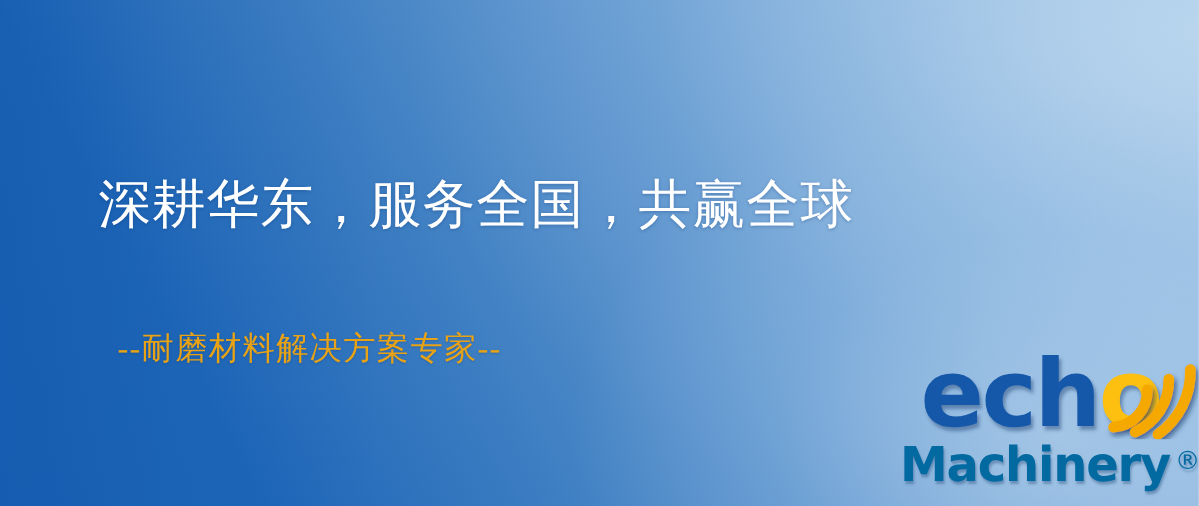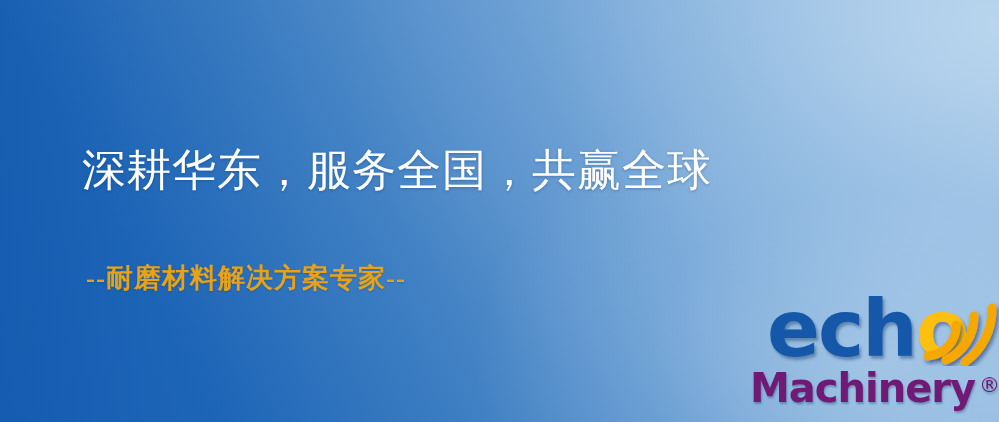--- a/index.html
+++ b/index.html
@@ -74,27 +74,27 @@
     font-weight: 400;
     white-space: nowrap;
     text-shadow: 0 1px 3px rgba(10, 50, 110, 0.33);
   }
 
   
   .subtitle {
     position: absolute;
     left: 86px;
     top: 264px;
-    margin: 0;
+    margin: 12px;
     color: #e7a215;
     font-family: "Liberation Serif", "DejaVu Serif", serif;
     font-size: 27px;
     line-height: 1.1;
     letter-spacing: 1px;
-    font-weight: 700;
+    font-weight: 400;
     white-space: nowrap;
     text-shadow: 0 1px 2px rgba(20, 60, 120, 0.30);
   }
 
   
   .logo {
     position: absolute;
     left: 748px;
     top: 296px;
     width: 251px;
@@ -124,21 +124,21 @@
 
   .logo-sub {
     position: absolute;
     left: 2px;
     top: 72px;
     font-family: "DejaVu Sans", "Liberation Sans", sans-serif;
     font-size: 40px;
     font-weight: 700;
     line-height: 1;
     letter-spacing: -1px;
-    color: #701a75;
+    color: #0369a1;
     text-shadow: 1px 2px 2px rgba(16, 52, 104, 0.34);
   }
 
   .logo-reg {
     font-size: 21px;
     font-weight: 400;
     vertical-align: 10px;
     letter-spacing: 0;
     margin-left: 4px;
   }

